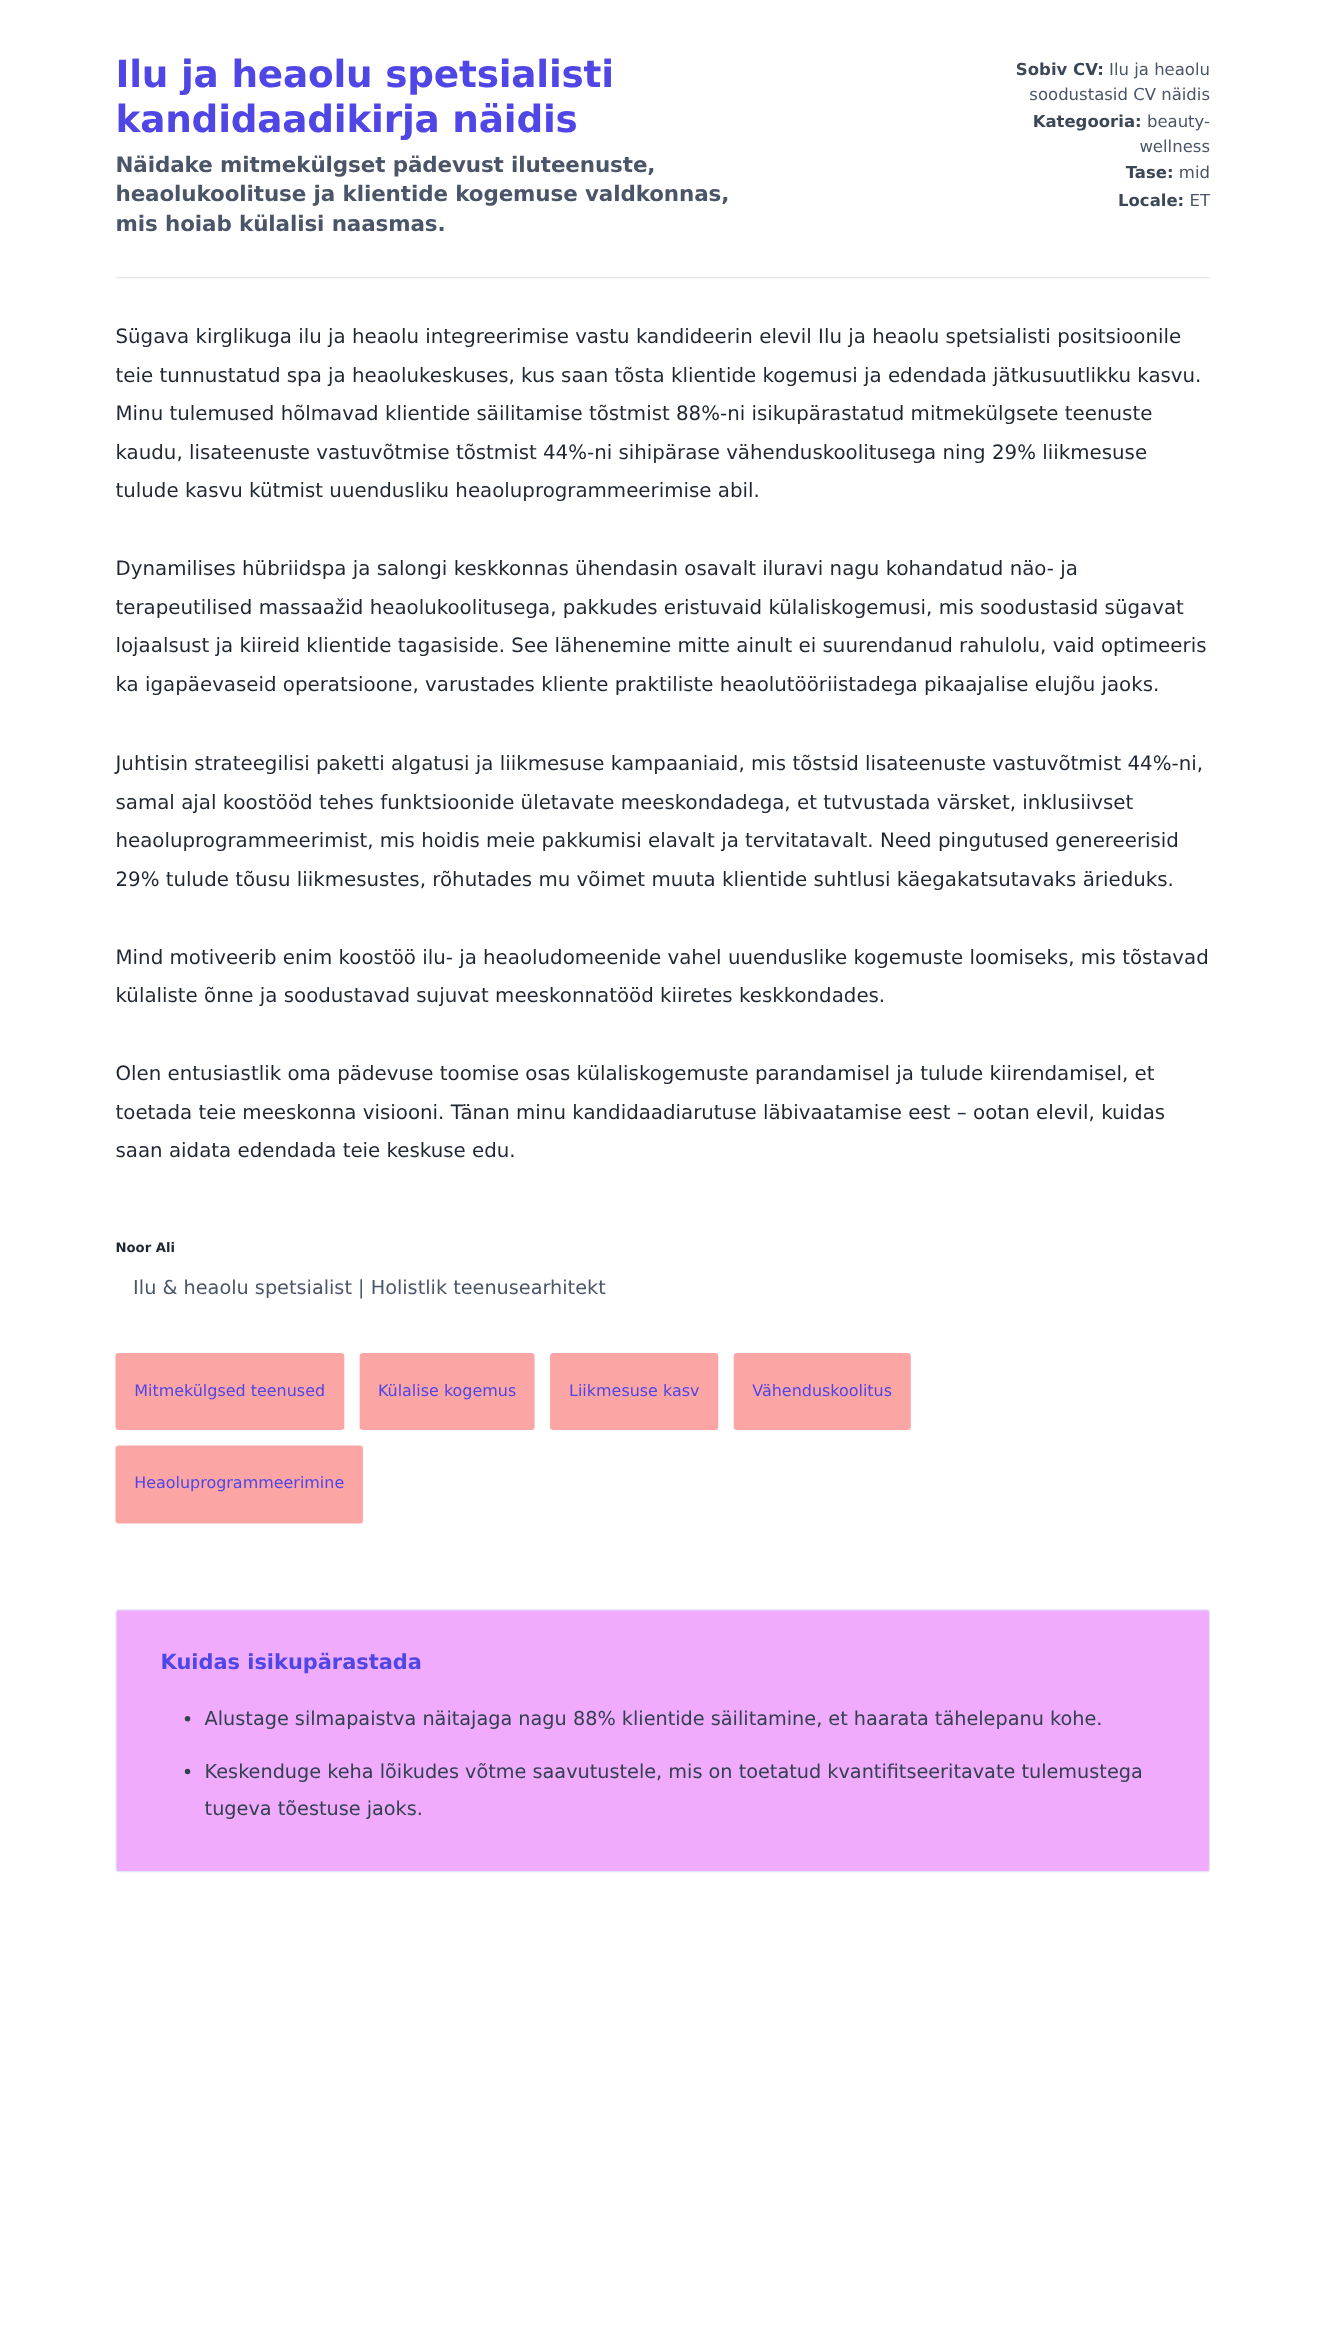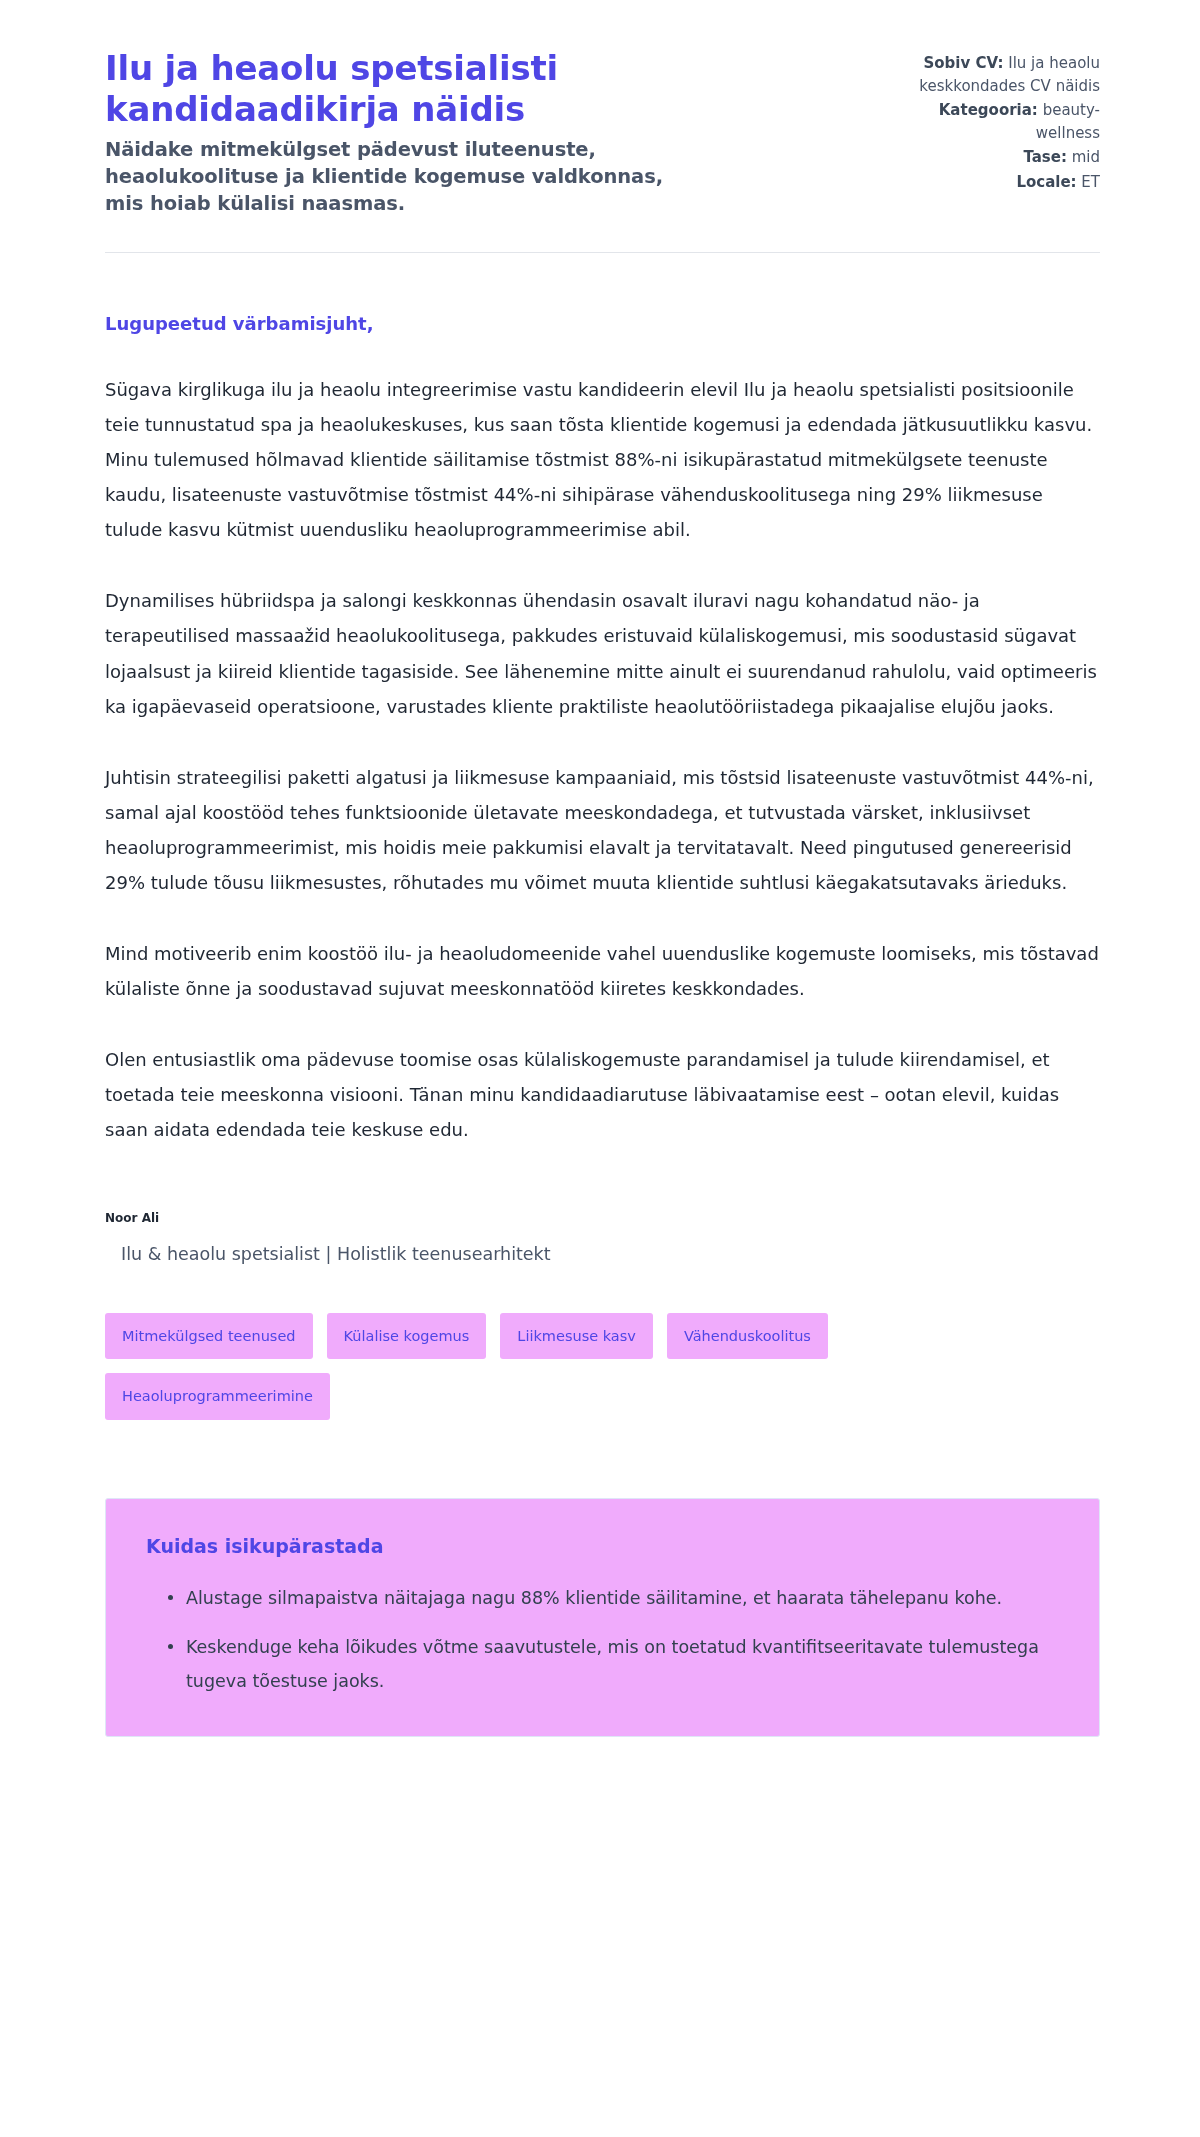--- a/index.html
+++ b/index.html
@@ -126,25 +126,25 @@
 
   
   .tags {
     margin-top: 46px;
     display: flex;
     flex-wrap: wrap;
     gap: 14px 14px;
     max-width: 780px;
   }
   .tag {
-    background: #f0abfc;
+    background: #fca5a5;
     color: #4f46e5;
     font-size: 14.5px;
     line-height: 1;
-    padding: 16px 17px;
+    padding: 28px 17px;
     border-radius: 3px;
     white-space: nowrap;
   }
 
   
   .tipbox {
     margin: 78px 100px 0 105px;
     background: #f0abfc;
     border: 1px solid #dfe6f7;
     border-radius: 3px;
@@ -190,42 +190,41 @@
 
   <div class="header">
     <div class="header-left">
       <h1 class="doc-title">Ilu ja heaolu spetsialisti kandidaadikirja näidis</h1>
       <p class="doc-subtitle">Näidake mitmekülgset pädevust iluteenuste, heaolukoolituse ja klientide kogemuse valdkonnas, mis hoiab külalisi naasmas.</p>
     </div>
 
     <div class="header-meta">
       <div class="meta-row">
         <span class="meta-label">Sobiv CV:</span>
-        <span class="meta-value">Ilu ja heaolu keskkondades CV näidis</span>
+        <span class="meta-value">Ilu ja heaolu soodustasid CV näidis</span>
       </div>
       <div class="meta-row">
         <span class="meta-label">Kategooria:</span>
         <span class="meta-value">beauty-wellness</span>
       </div>
       <div class="meta-row">
         <span class="meta-label">Tase:</span>
         <span class="meta-value">mid</span>
       </div>
       <div class="meta-row">
         <span class="meta-label">Locale:</span>
         <span class="meta-value">ET</span>
       </div>
     </div>
   </div>
 
   <hr class="header-rule">
 
   <div class="letter">
 
-    <p class="greeting">Lugupeetud värbamisjuht,</p>
 
     <p class="body-para">Sügava kirglikuga ilu ja heaolu integreerimise vastu kandideerin elevil Ilu ja heaolu spetsialisti positsioonile teie tunnustatud spa ja heaolukeskuses, kus saan tõsta klientide kogemusi ja edendada jätkusuutlikku kasvu. Minu tulemused hõlmavad klientide säilitamise tõstmist 88%-ni isikupärastatud mitmekülgsete teenuste kaudu, lisateenuste vastuvõtmise tõstmist 44%-ni sihipärase vähenduskoolitusega ning 29% liikmesuse tulude kasvu kütmist uuendusliku heaoluprogrammeerimise abil.</p>
     <p class="body-para">Dynamilises hübriidspa ja salongi keskkonnas ühendasin osavalt iluravi nagu kohandatud näo- ja terapeutilised massaažid heaolukoolitusega, pakkudes eristuvaid külaliskogemusi, mis soodustasid sügavat lojaalsust ja kiireid klientide tagasiside. See lähenemine mitte ainult ei suurendanud rahulolu, vaid optimeeris ka igapäevaseid operatsioone, varustades kliente praktiliste heaolutööriistadega pikaajalise elujõu jaoks.</p>
     <p class="body-para">Juhtisin strateegilisi paketti algatusi ja liikmesuse kampaaniaid, mis tõstsid lisateenuste vastuvõtmist 44%-ni, samal ajal koostööd tehes funktsioonide ületavate meeskondadega, et tutvustada värsket, inklusiivset heaoluprogrammeerimist, mis hoidis meie pakkumisi elavalt ja tervitatavalt. Need pingutused genereerisid 29% tulude tõusu liikmesustes, rõhutades mu võimet muuta klientide suhtlusi käegakatsutavaks ärieduks.</p>
     <p class="body-para">Mind motiveerib enim koostöö ilu- ja heaoludomeenide vahel uuenduslike kogemuste loomiseks, mis tõstavad külaliste õnne ja soodustavad sujuvat meeskonnatööd kiiretes keskkondades.</p>
     <p class="body-para">Olen entusiastlik oma pädevuse toomise osas külaliskogemuste parandamisel ja tulude kiirendamisel, et toetada teie meeskonna visiooni. Tänan minu kandidaadiarutuse läbivaatamise eest – ootan elevil, kuidas saan aidata edendada teie keskuse edu.</p>
 
     <div class="signature">
       <p class="sig-name">Noor Ali</p>
       <p class="sig-role">Ilu &amp; heaolu spetsialist | Holistlik teenusearhitekt</p>

